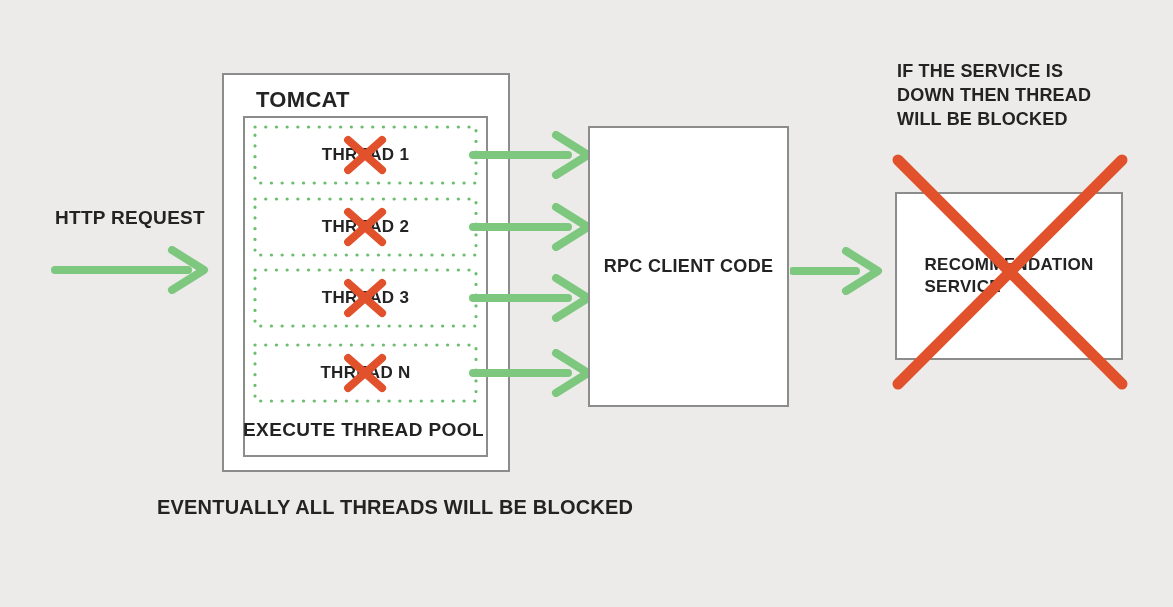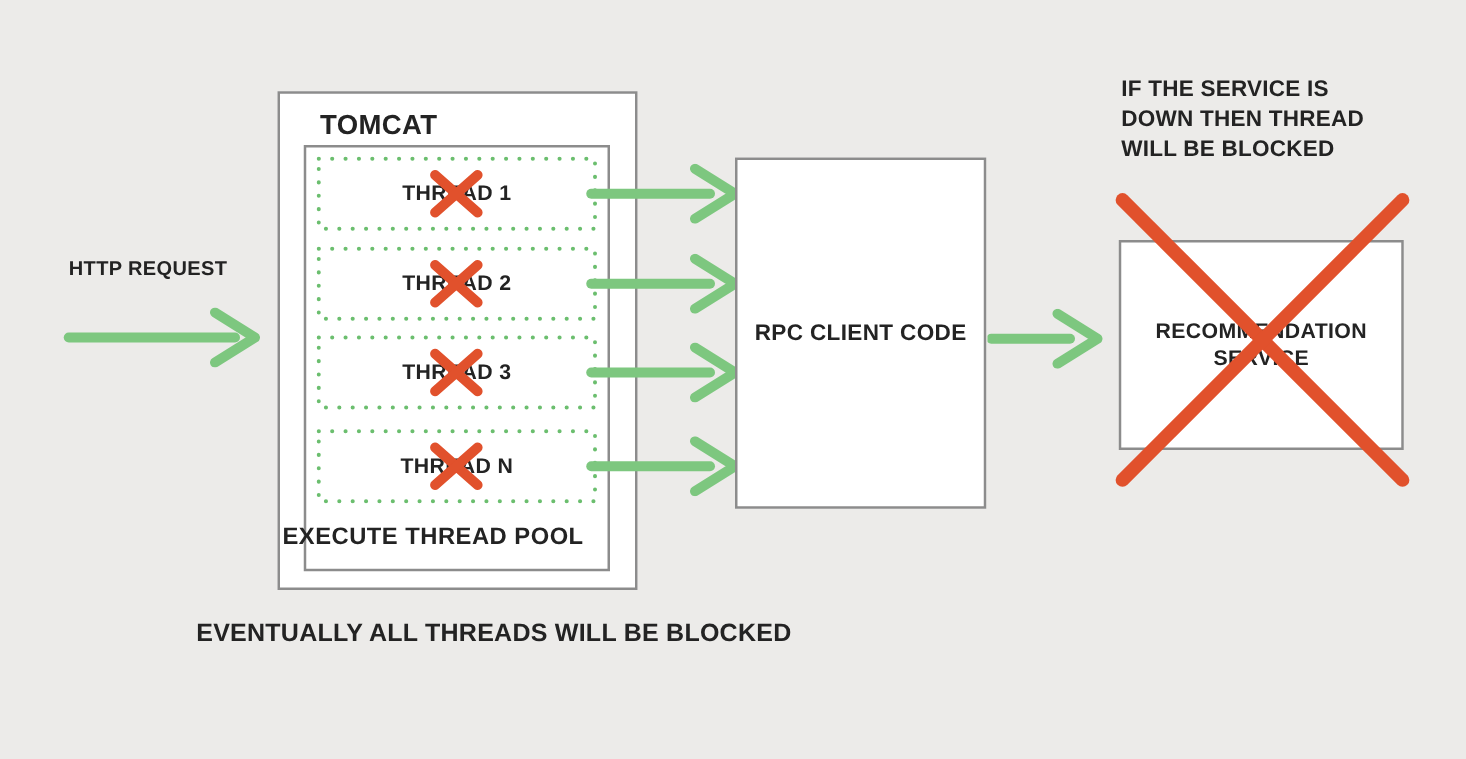--- a/index.html
+++ b/index.html
@@ -28,27 +28,27 @@
     font-weight: bold;
     color: var(--text, #232323);
     letter-spacing: 0.3px;
     white-space: nowrap;
   }
   .multiline { white-space: pre-line; }
   .center-label {
     display: flex;
     align-items: center;
     justify-content: center;
-    text-align: center;
+    text-align: left;
   }
   
   #tomcat-box   { left: 222px; top: 73px;  width: 288px; height: 399px; }
   #tomcat-title { left: 256px; top: 87px;  font-size: 22px; }
   #pool-box     { left: 243px; top: 116px; width: 245px; height: 341px; }
-  #pool-title   { left: 226px; top: 419px; width: 198px; font-size: 19px; text-align: left; letter-spacing: 0.4px; }
+  #pool-title   { left: 243px; top: 419px; width: 198px; font-size: 19px; text-align: left; letter-spacing: 0.4px; }
   
   .thread-row {
     position: absolute;
     left: 253px;
     width: 225px;
     height: 60px;
   }
   .thread-row .dotrect { position: absolute; left: 0; top: 0; }
   .thread-label {
     position: absolute;
@@ -75,21 +75,21 @@
     stroke-width: 8;
     fill: none;
     stroke-linecap: round;
     stroke-linejoin: round;
   }
   
   #rpc-box { left: 588px; top: 126px; width: 201px; height: 281px; font-size: 18px; letter-spacing: 0.3px; }
   #service-box { left: 895px; top: 192px; width: 228px; height: 168px; font-size: 17px; line-height: 22px; letter-spacing: 0.3px; }
   #service-x line { stroke: var(--blocked-red, #E1512C); stroke-width: 11; stroke-linecap: round; }
   
-  #http-label    { left: 55px;  top: 207px; font-size: 16px; }
+  #http-label    { left: 55px;  top: 207px; font-size: 19px; }
   #service-note  { left: 897px; top: 59px;  font-size: 18px; line-height: 24px; letter-spacing: 0.2px; }
   #threads-note  { left: 157px; top: 496px; font-size: 20px; letter-spacing: 0.2px; }
 </style>
 </head>
 <body>
 
 <div id="canvas">
 
   <div id="http-label" class="label">HTTP REQUEST</div>
   <svg class="abs arrow" style="left:50px; top:246px;" width="160" height="48">

